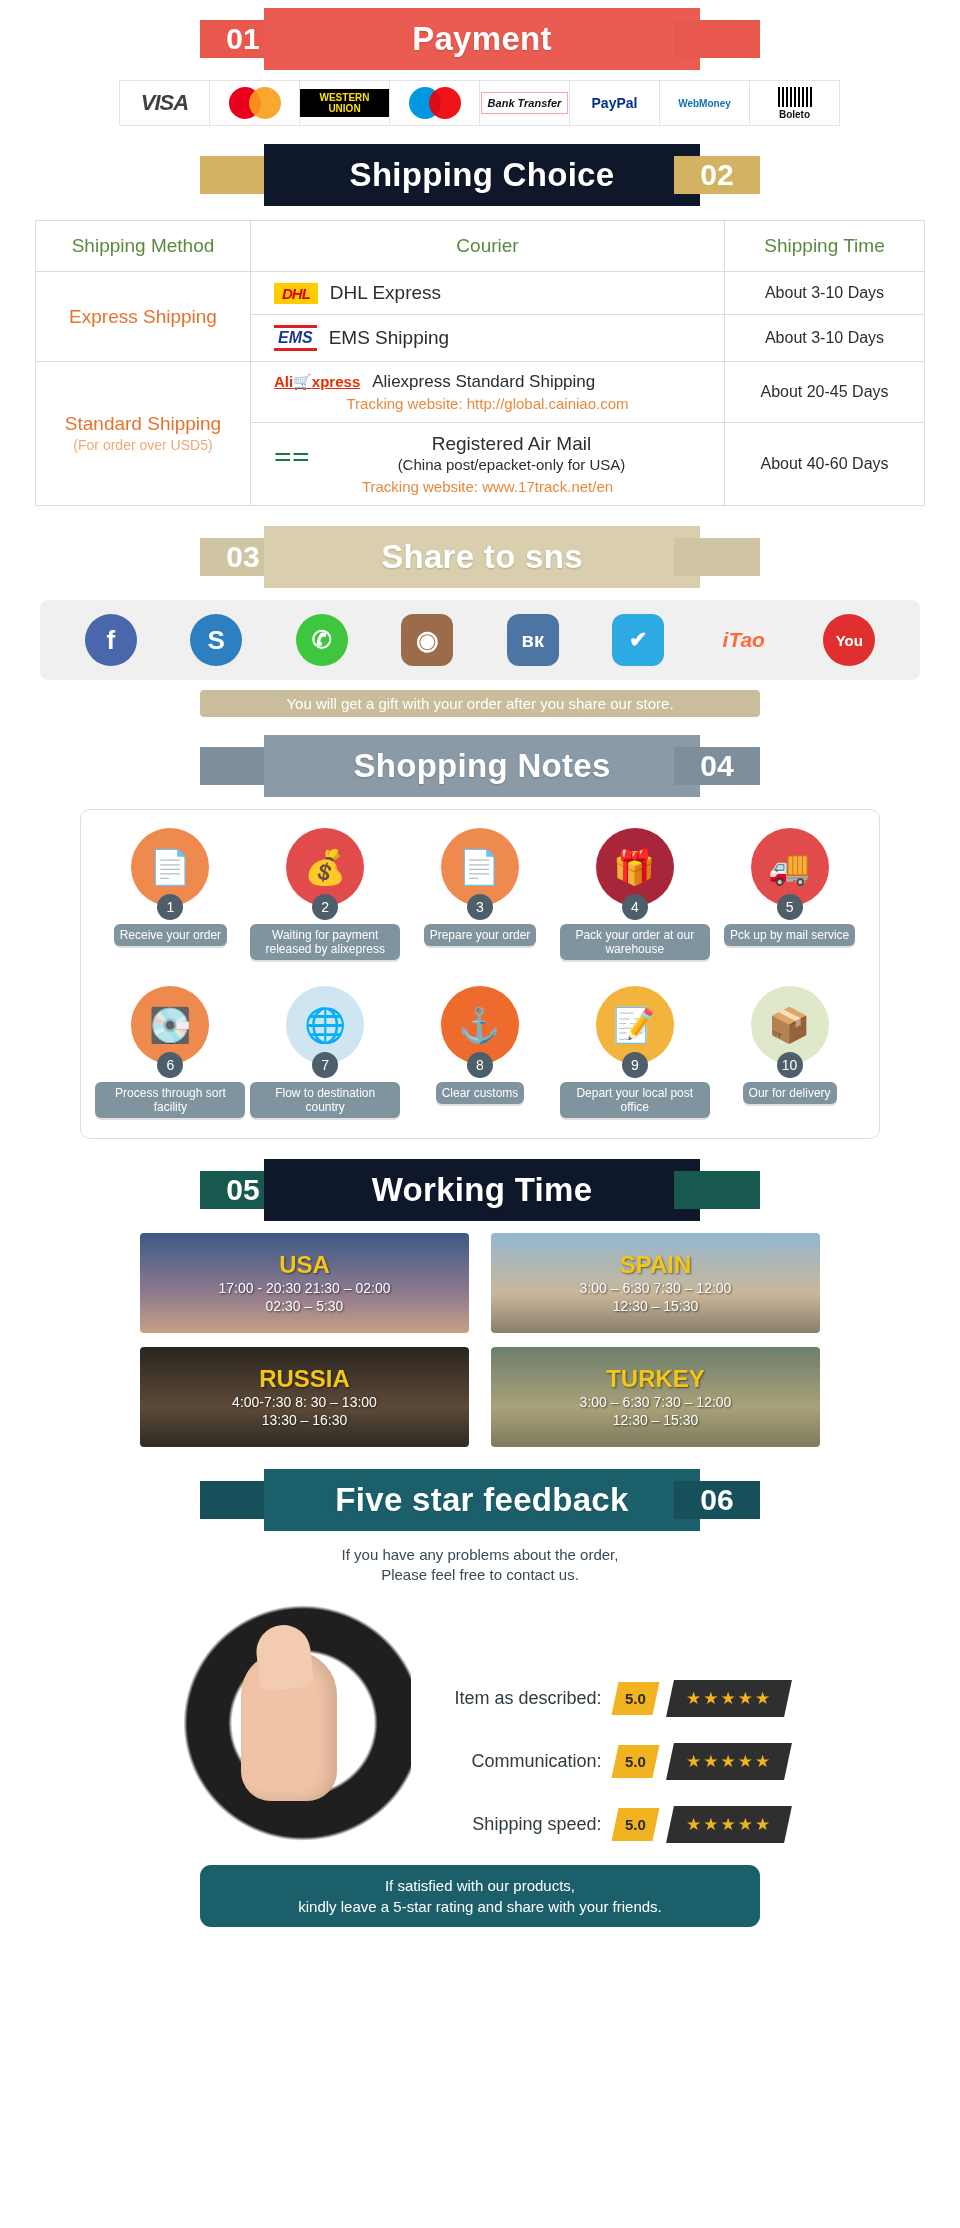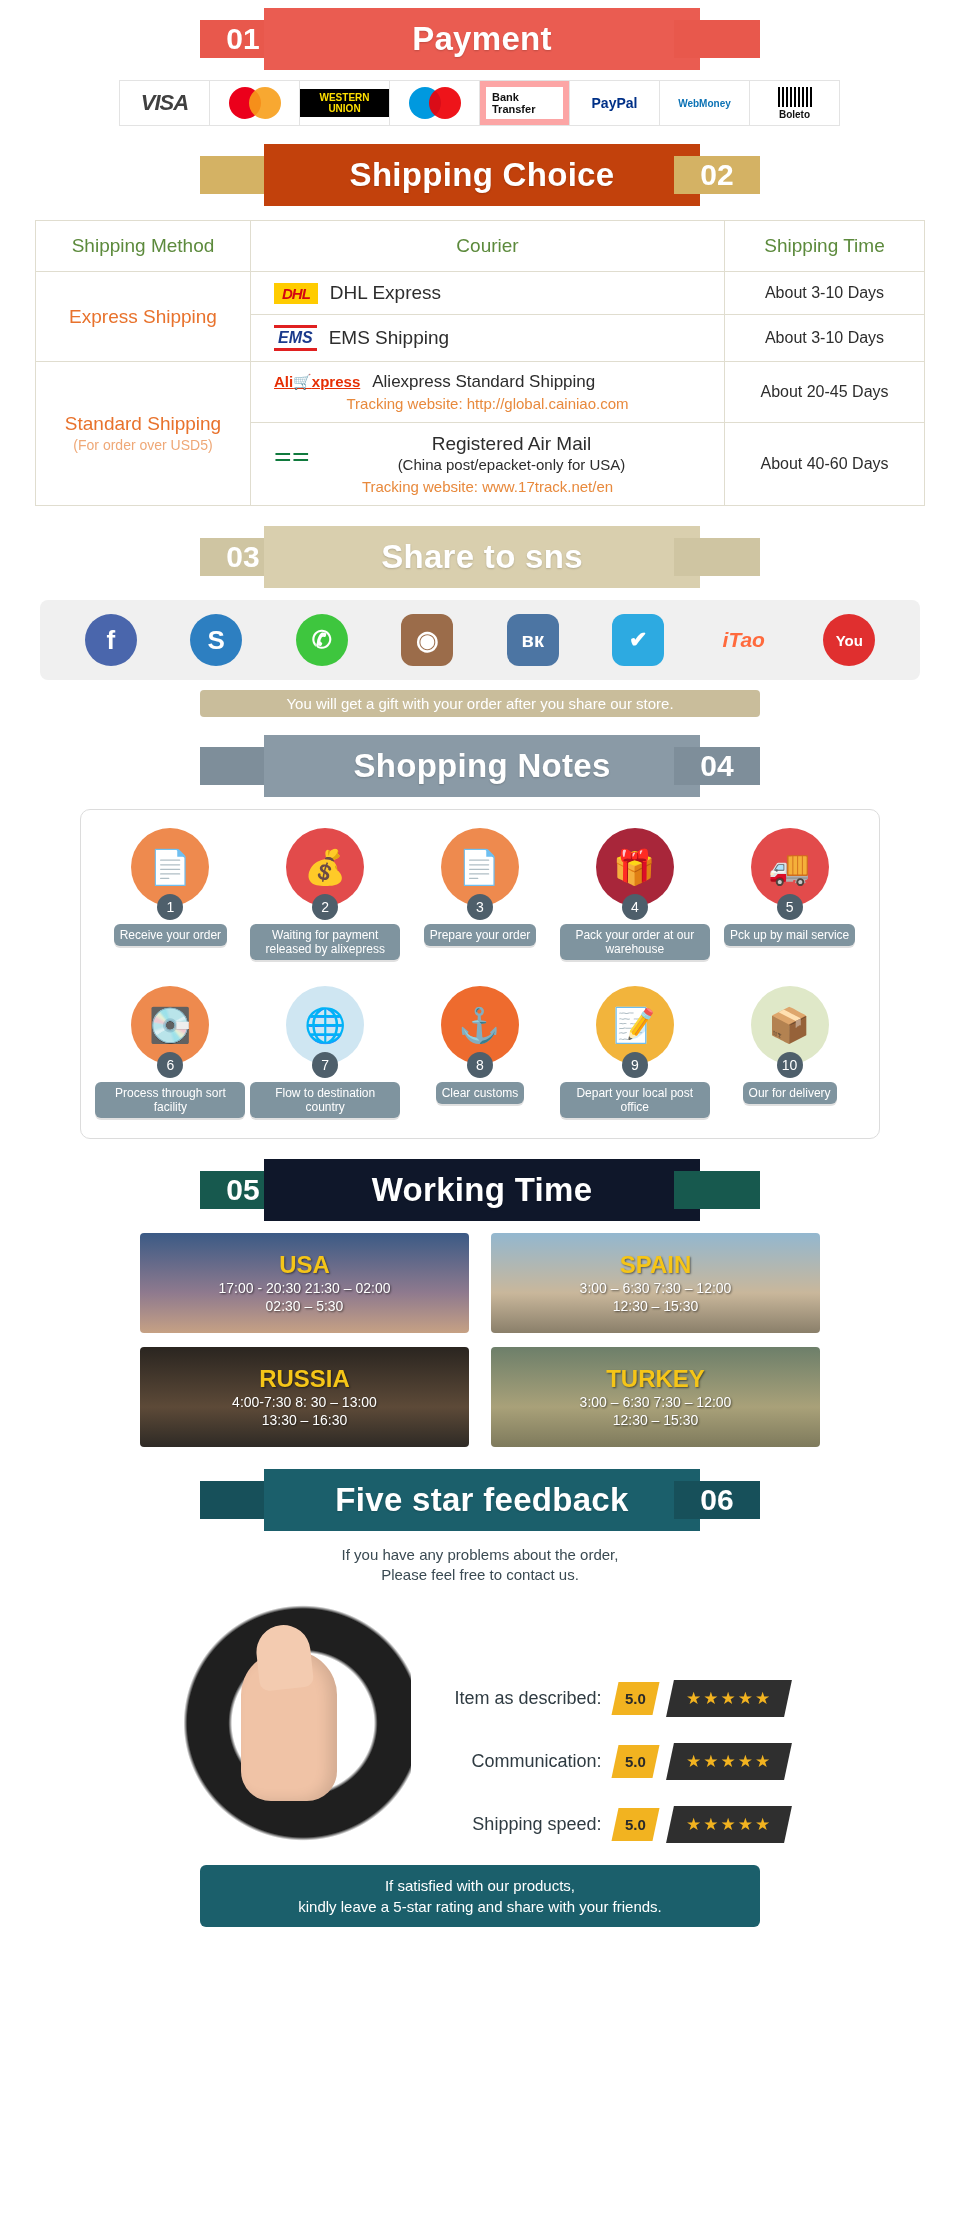--- a/index.html
+++ b/index.html
@@ -55,21 +55,21 @@
     font-size: 30px;
     font-weight: bold;
   }
 
   
   .rb-left .wing.left  { box-shadow: none; }
   
 
   .c-red   .wing, .c-red   .plate  { background: #ea5c51; }
   .c-red   .wing { background: #e8584c; }
-  .c-gold  .wing, .c-gold  .plate  { background: #c2410c; }
+  .c-gold  .wing, .c-gold  .plate  { background: #0f172a; }
   .c-gold  .wing { background: #d4b264; }
   .c-beige .wing, .c-beige .plate  { background: #d9cfae; }
   .c-beige .wing { background: #cfc5a2; }
   .c-slate .wing, .c-slate .plate  { background: #8a9aa6; }
   .c-slate .wing { background: #7e8e9a; }
   .c-green .wing, .c-green .plate  { background: #0f172a; }
   .c-green .wing { background: #17594e; }
   .c-teal  .wing, .c-teal  .plate  { background: #1b5f6b; }
   .c-teal  .wing { background: #17505a; }
 
@@ -96,21 +96,21 @@
   .visa { color: #404040; font-size: 22px; font-style: italic; font-weight: bold; letter-spacing: -1px;}
   .mc-wrap { position: relative; width: 52px; height: 32px; }
   .mc-wrap i { position: absolute; top: 0; width: 32px; height: 32px; border-radius: 50%; }
   .mc-wrap i.a { left: 0; background: #eb001b; }
   .mc-wrap i.b { right: 0; background: #f79e1b; opacity: .9; }
   .wu { background: #000; color: #ffe000; padding: 3px 5px; font-size: 10px; line-height: 11px; text-align: center; font-weight: bold; }
   .mo-wrap { position: relative; width: 52px; height: 32px; }
   .mo-wrap i { position: absolute; top: 0; width: 32px; height: 32px; border-radius: 50%; }
   .mo-wrap i.a { left: 0; background: #0099df; }
   .mo-wrap i.b { right: 0; background: #ed0006; opacity: .92; }
-  .bank { border: 6px solid #fca5a5; padding: 4px 6px; font-size: 11px; color: #111; }
+  .bank { border: 1px solid #fca5a5; padding: 4px 6px; font-size: 11px; color: #111; font-style: italic; }
   .pp { color: #003087; font-size: 14px; }
   .wm { color: #0b72b5; font-size: 10px; }
   .bol { font-size: 10px; color: #111; text-align:center; line-height: 1.1;}
   .barcode { display:inline-block; width: 34px; height: 20px;
     background: repeating-linear-gradient(90deg,#000 0 2px,#fff 2px 4px); }
 
   
   .ship-table {
     width: 890px;
     margin: 14px auto 0;
@@ -207,21 +207,21 @@
            background: #f3cbb0; border-radius: 28px 28px 10px 10px; transform: rotate(-6deg); }
   .fb-rows { display: flex; flex-direction: column; gap: 26px; }
   .fb-row { display: flex; align-items: center; gap: 14px; }
   .fb-label { width: 180px; text-align: right; font-size: 18px; color: #2f3b42; }
   .fb-score { background: #f2b320; color: #2a2a2a; font-weight: bold; font-size: 15px;
               padding: 8px 10px; transform: skewX(-12deg); }
   .fb-score span { display:inline-block; transform: skewX(12deg); }
   .fb-stars { background: #2f2f2f; padding: 8px 16px; transform: skewX(-12deg); }
   .fb-stars span { display:inline-block; transform: skewX(12deg); color:#f2b320; font-size: 17px; letter-spacing: 2px; }
   .fb-footer { width: 560px; margin: 22px auto 26px; background: #1b5f6b; color: #fff;
-               text-align: center; font-size: 15px; line-height: 21px; padding: 10px 14px; border-radius: 6px; }
+               text-align: center; font-size: 15px; line-height: 21px; padding: 10px 14px; border-radius: 11px; }
 </style>
 </head>
 <body>
 
 <div class="page">
 
   <div class="ribbon c-red rb-left">
     <div class="wing left"></div>
     <div class="num">01</div>
     <div class="plate">

